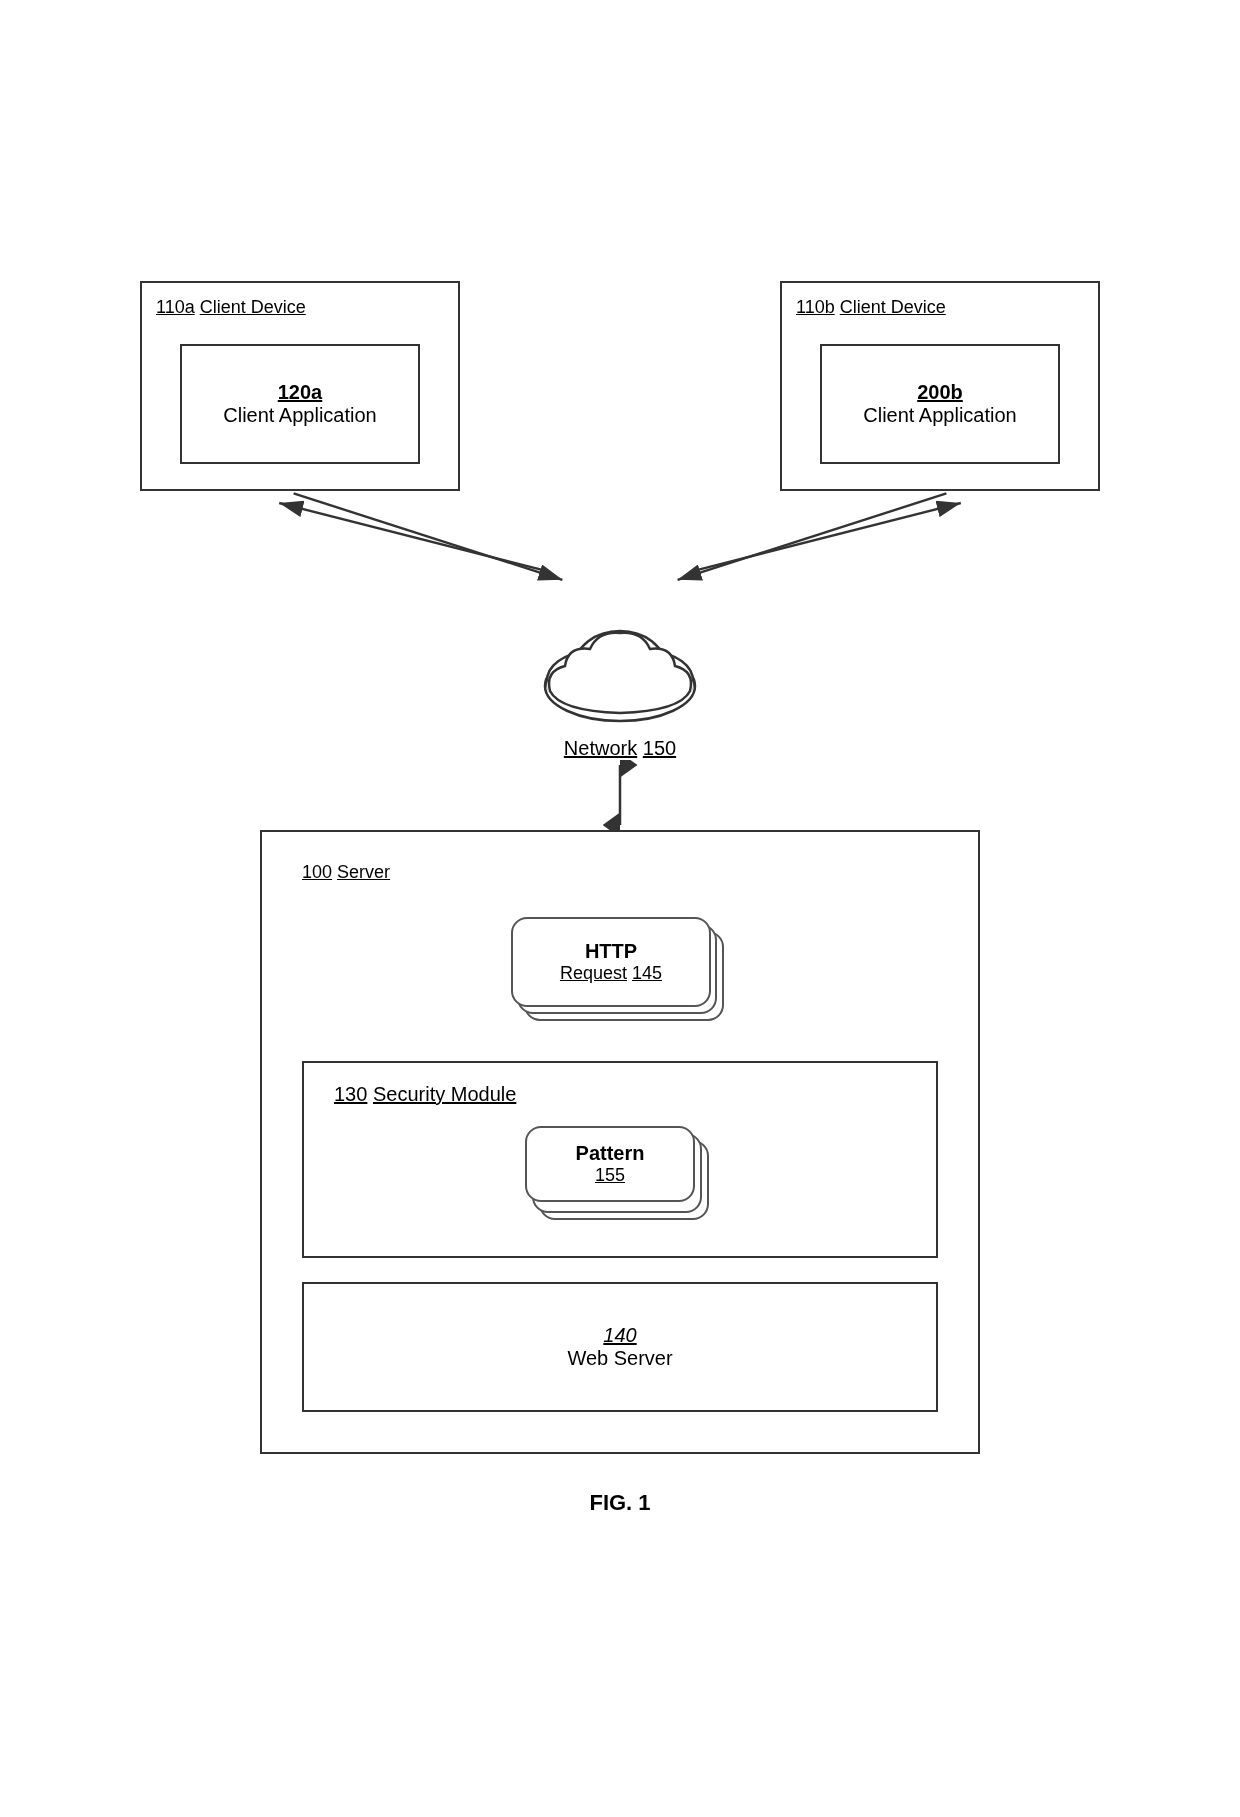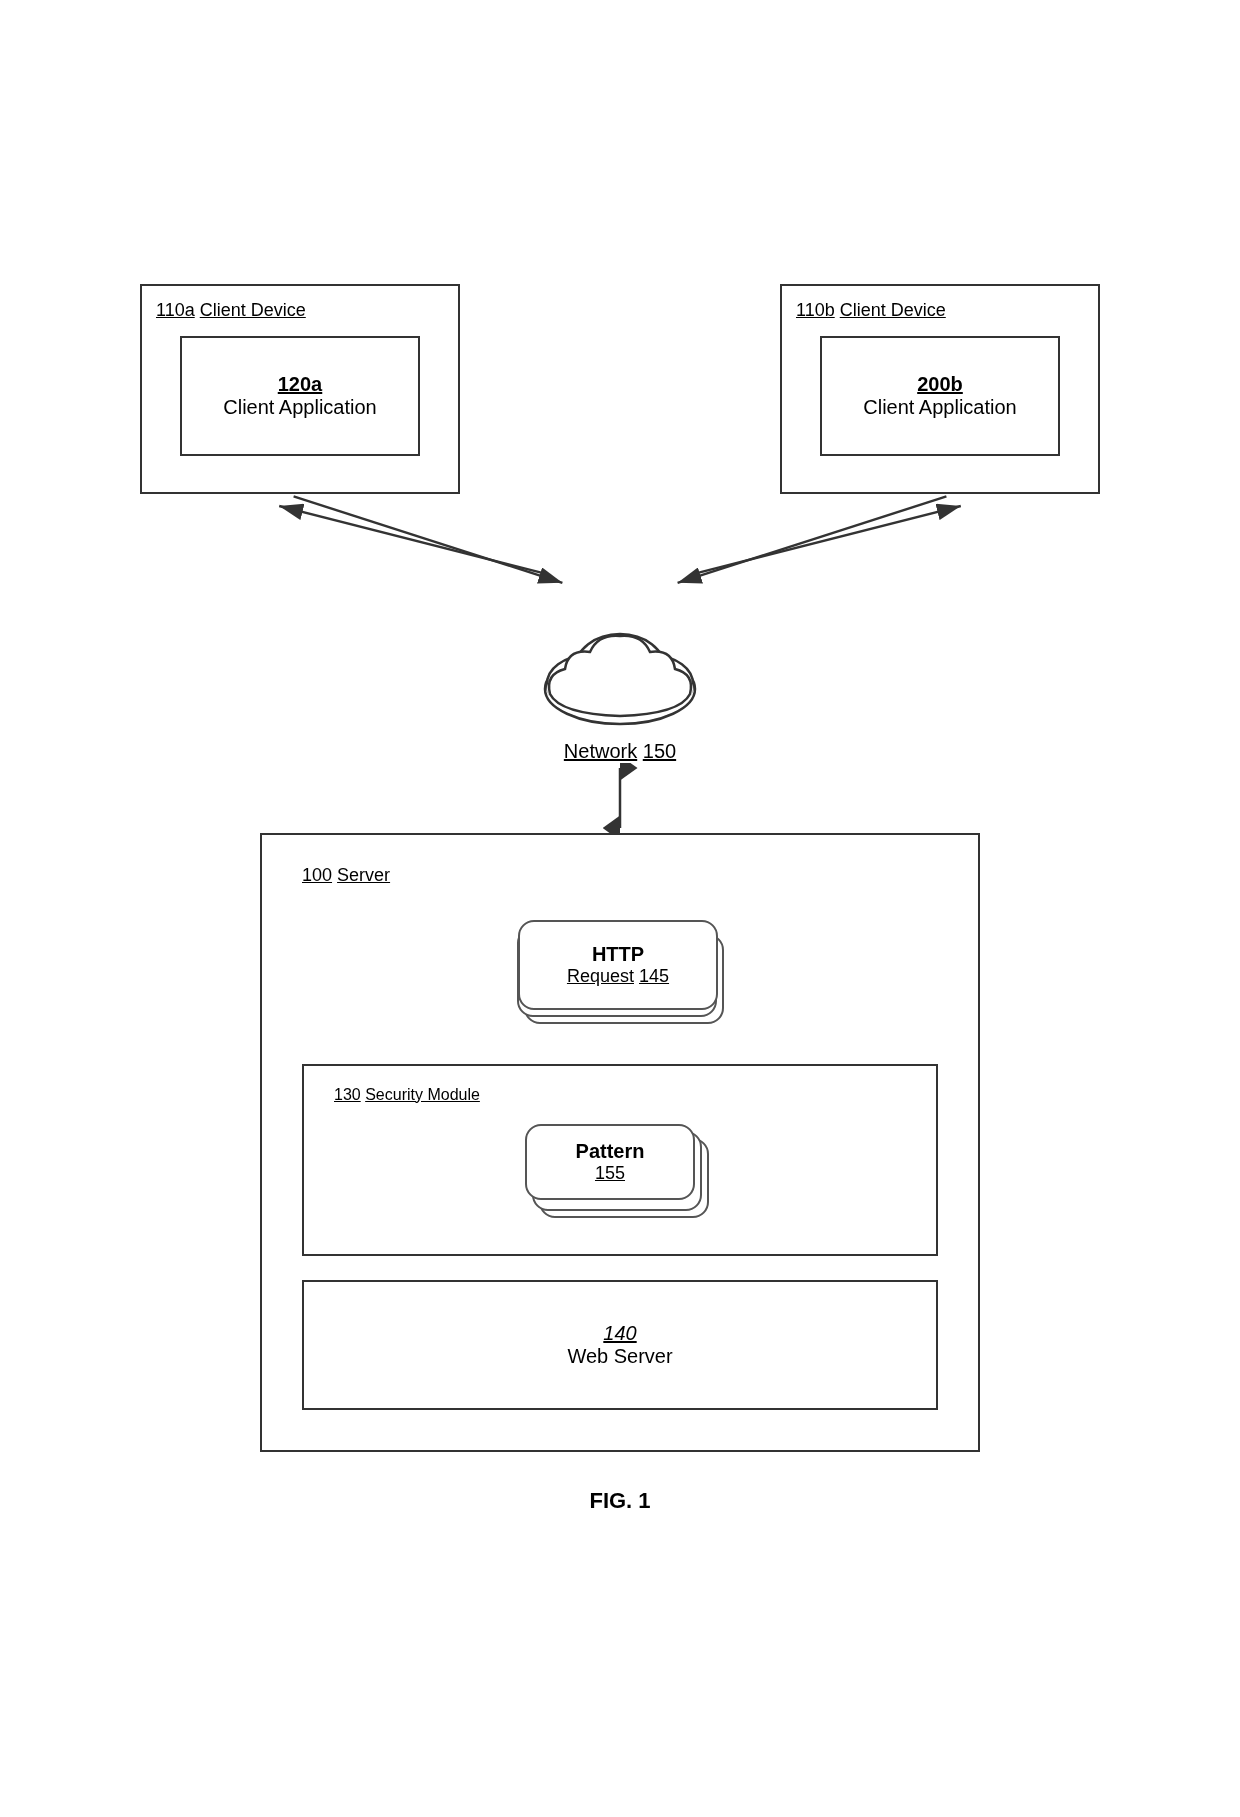--- a/index.html
+++ b/index.html
@@ -33,21 +33,21 @@
     .client-device-box {
       border: 2px solid #333;
       width: 320px;
       height: 210px;
       padding: 14px;
       position: relative;
     }
 
     .client-device-label {
       font-size: 18px;
-      margin-bottom: 15px;
+      margin-bottom: 26px;
     }
 
     .client-device-label span {
       text-decoration: underline;
     }
 
     .client-app-box {
       border: 2px solid #333;
       width: 240px;
       height: 120px;
@@ -161,21 +161,21 @@
     .http-card-2 {
       width: 200px;
       height: 90px;
       top: 7px;
       left: 7px;
     }
     .http-card-3 {
       width: 200px;
       height: 90px;
       top: 0;
-      left: 8px;
+      left: 1px;
     }
 
     .http-label {
       font-size: 20px;
       font-weight: bold;
     }
 
     .http-sub {
       font-size: 18px;
     }
@@ -189,21 +189,21 @@
       border: 2px solid #333;
       width: 100%;
       padding: 20px 30px 30px 30px;
       display: flex;
       flex-direction: column;
       align-items: center;
       gap: 20px;
     }
 
     .security-module-label {
-      font-size: 16px;
+      font-size: 20px;
       align-self: flex-start;
     }
 
     .security-module-label span {
       text-decoration: underline;
     }
 
     
     .pattern-cards {
       position: relative;

